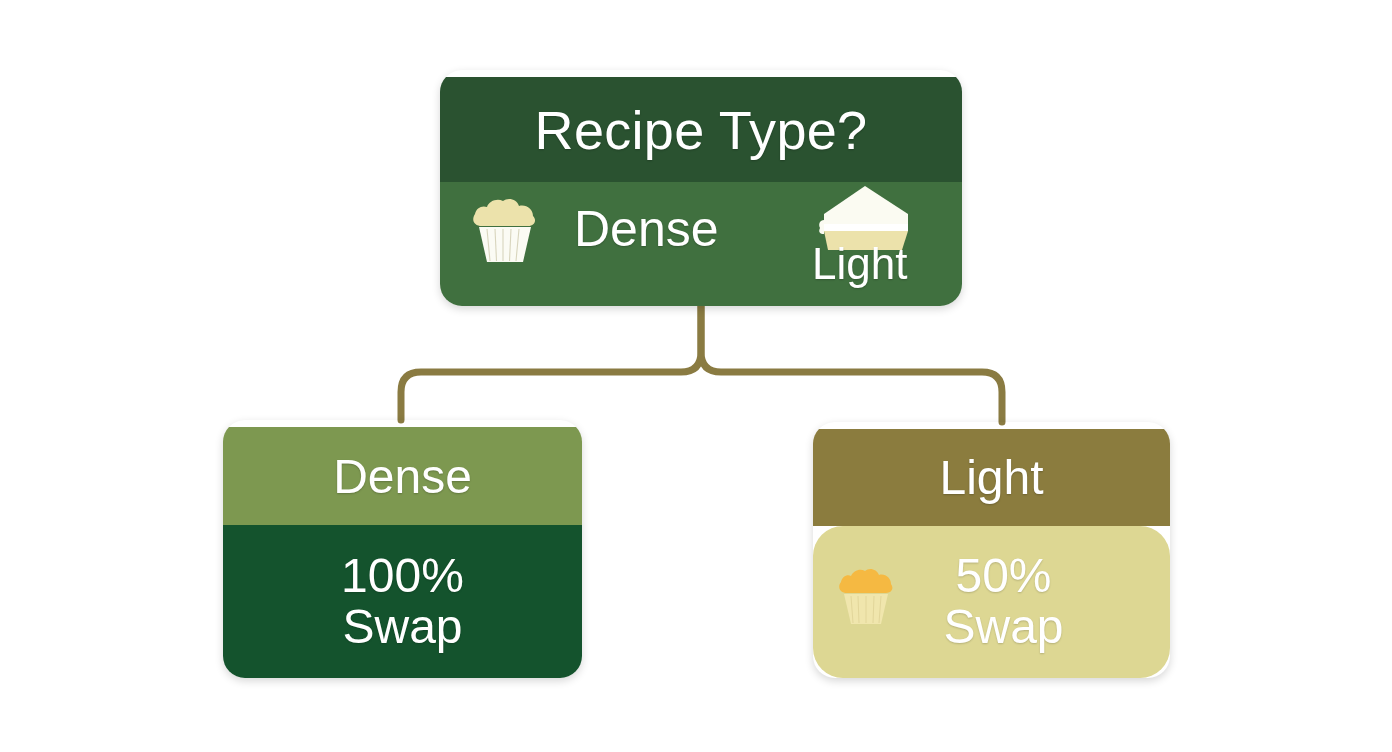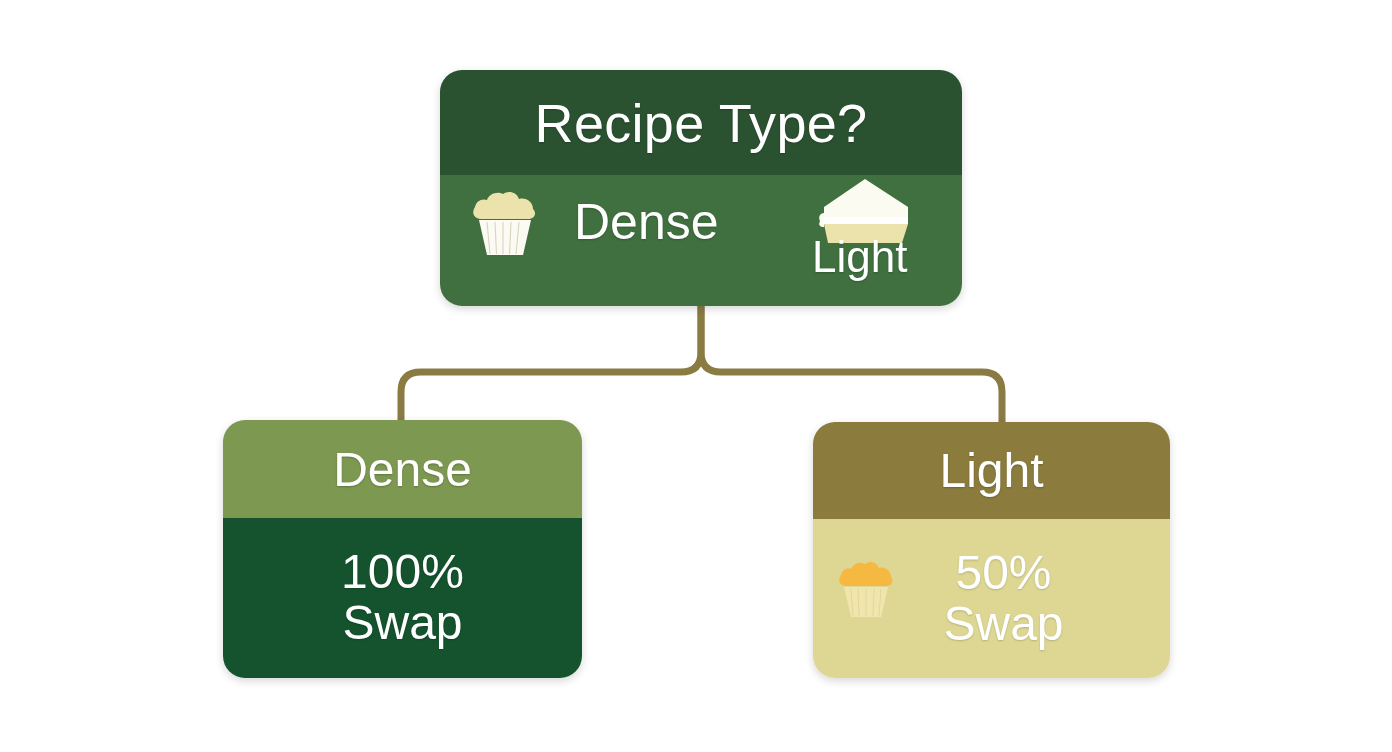--- a/index.html
+++ b/index.html
@@ -40,20 +40,21 @@
     display: flex;
     flex-direction: column;
   }
   .node-header {
     display: flex;
     align-items: center;
     justify-content: center;
     color: #ffffff;
     text-shadow: 0 1px 2px rgba(0,0,0,0.22);
     box-sizing: border-box;
+    margin-top: 7px;
   }
   .node-body {
     flex: 1 1 auto;
     position: relative;
     box-sizing: border-box;
     color: #ffffff;
   }
 
   
   #node-root {
@@ -140,20 +141,21 @@
     background: #8b7c3e;
     font-size: 48px;
   }
   #node-light .node-body {
     background: #ddd793;
     display: flex;
     flex-direction: column;
     align-items: center;
     justify-content: center;
     line-height: 1.06;
+    border-radius: 30px;
   }
   #node-light .swap-line {
     font-size: 48px;
     text-shadow: 0 1px 2px rgba(0,0,0,0.18);
     text-align: center;
     padding-left: 24px;
   }
   #icon-cupcake-light {
     position: absolute;
     left: 22px;

